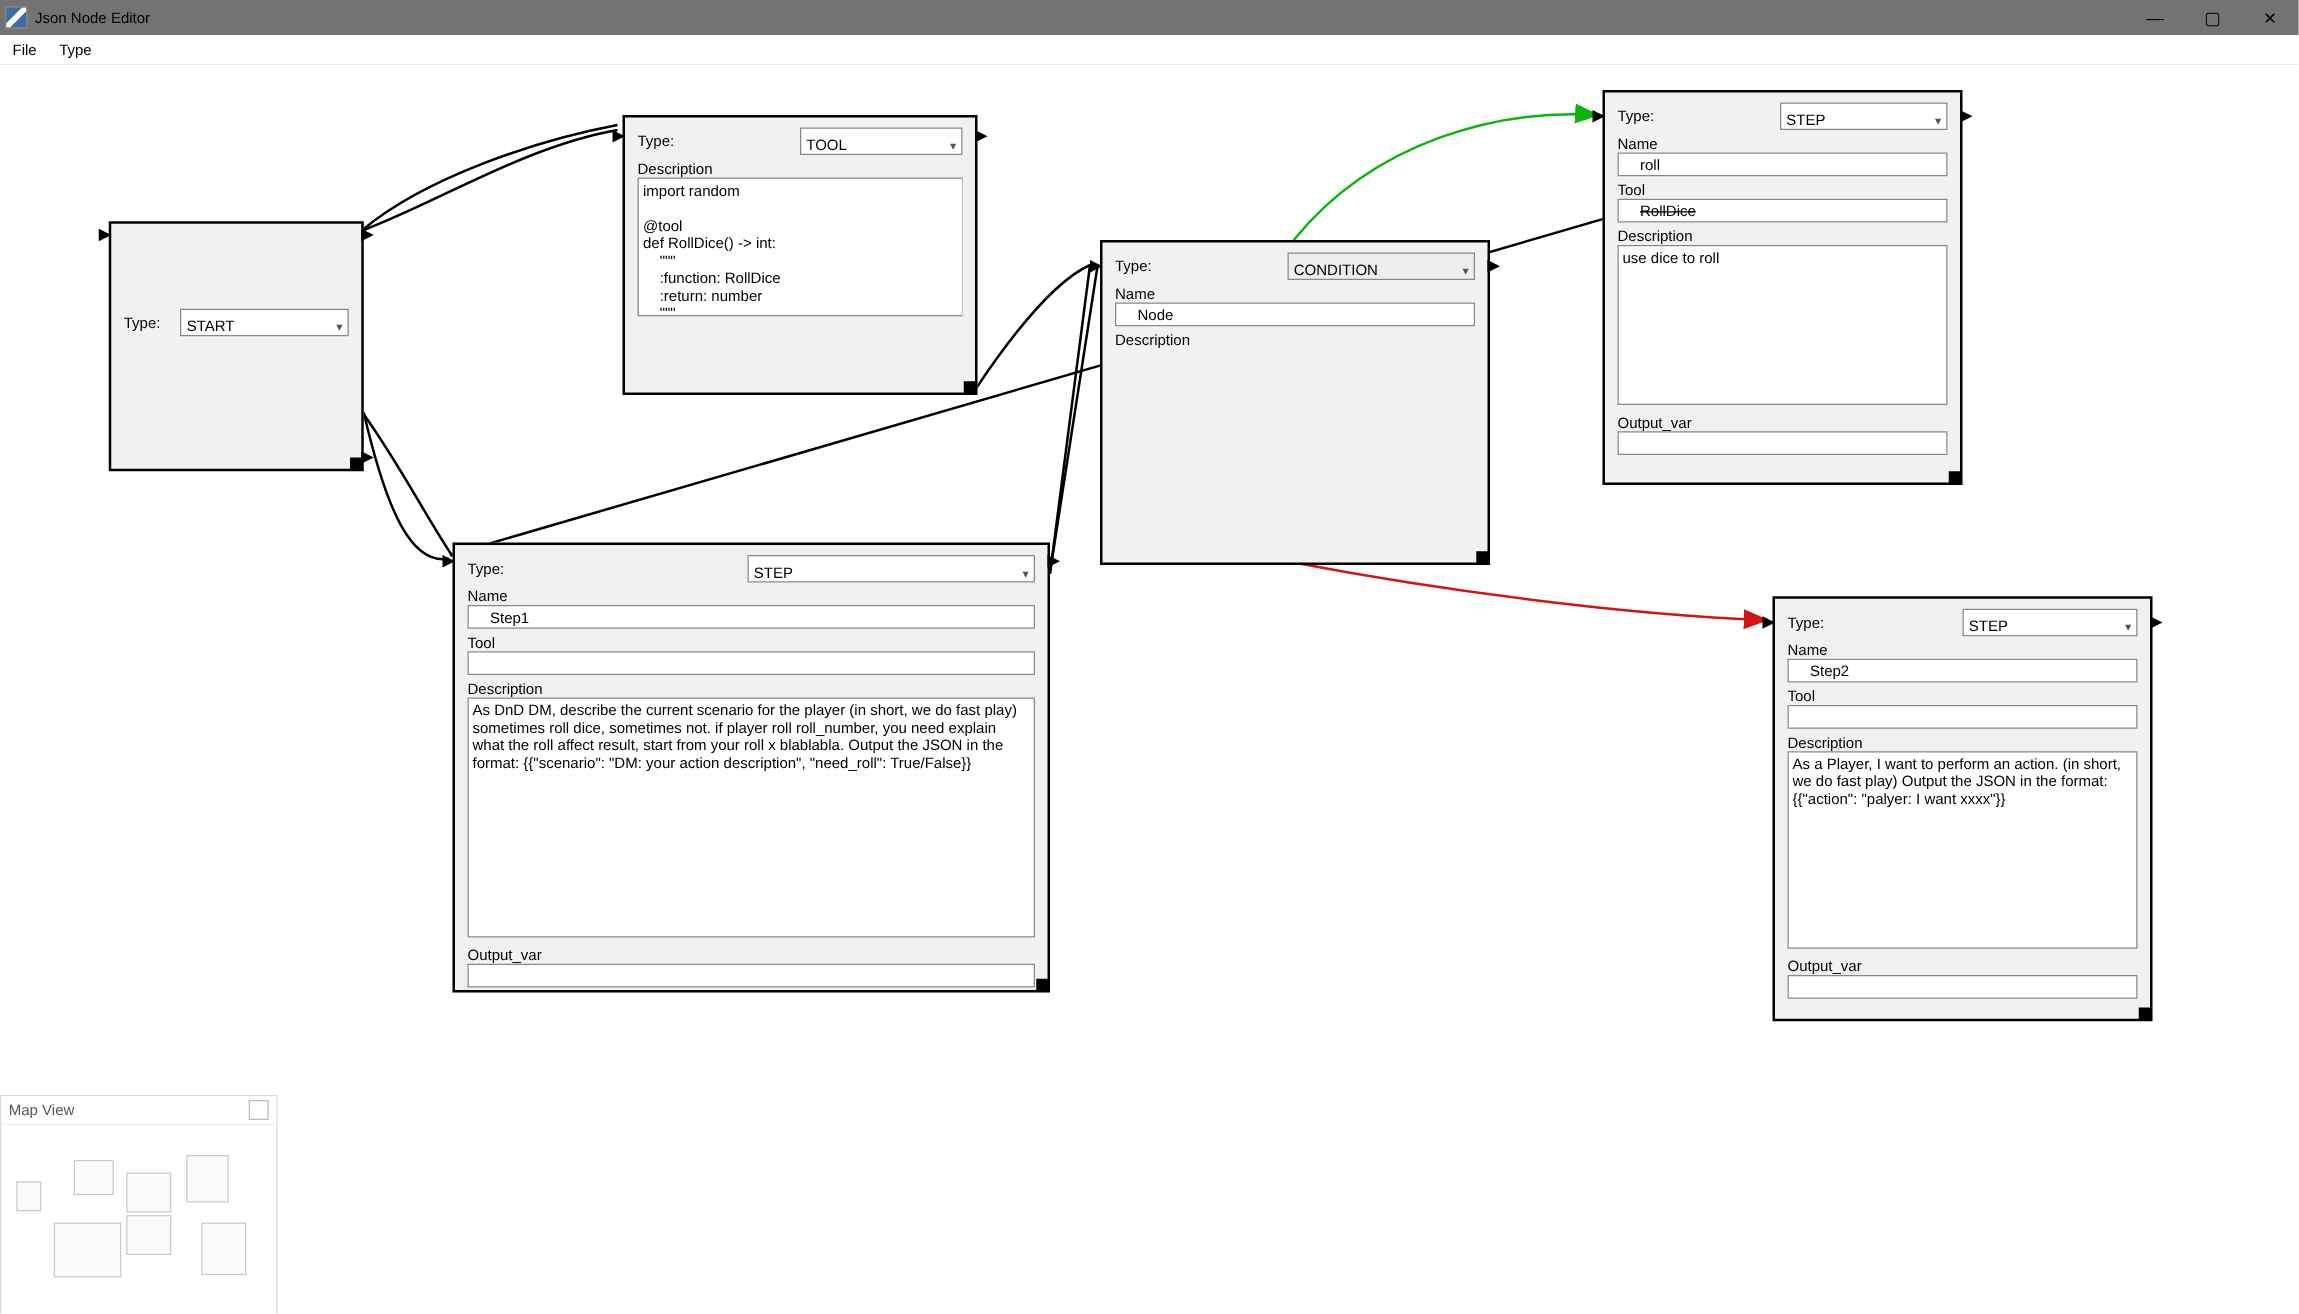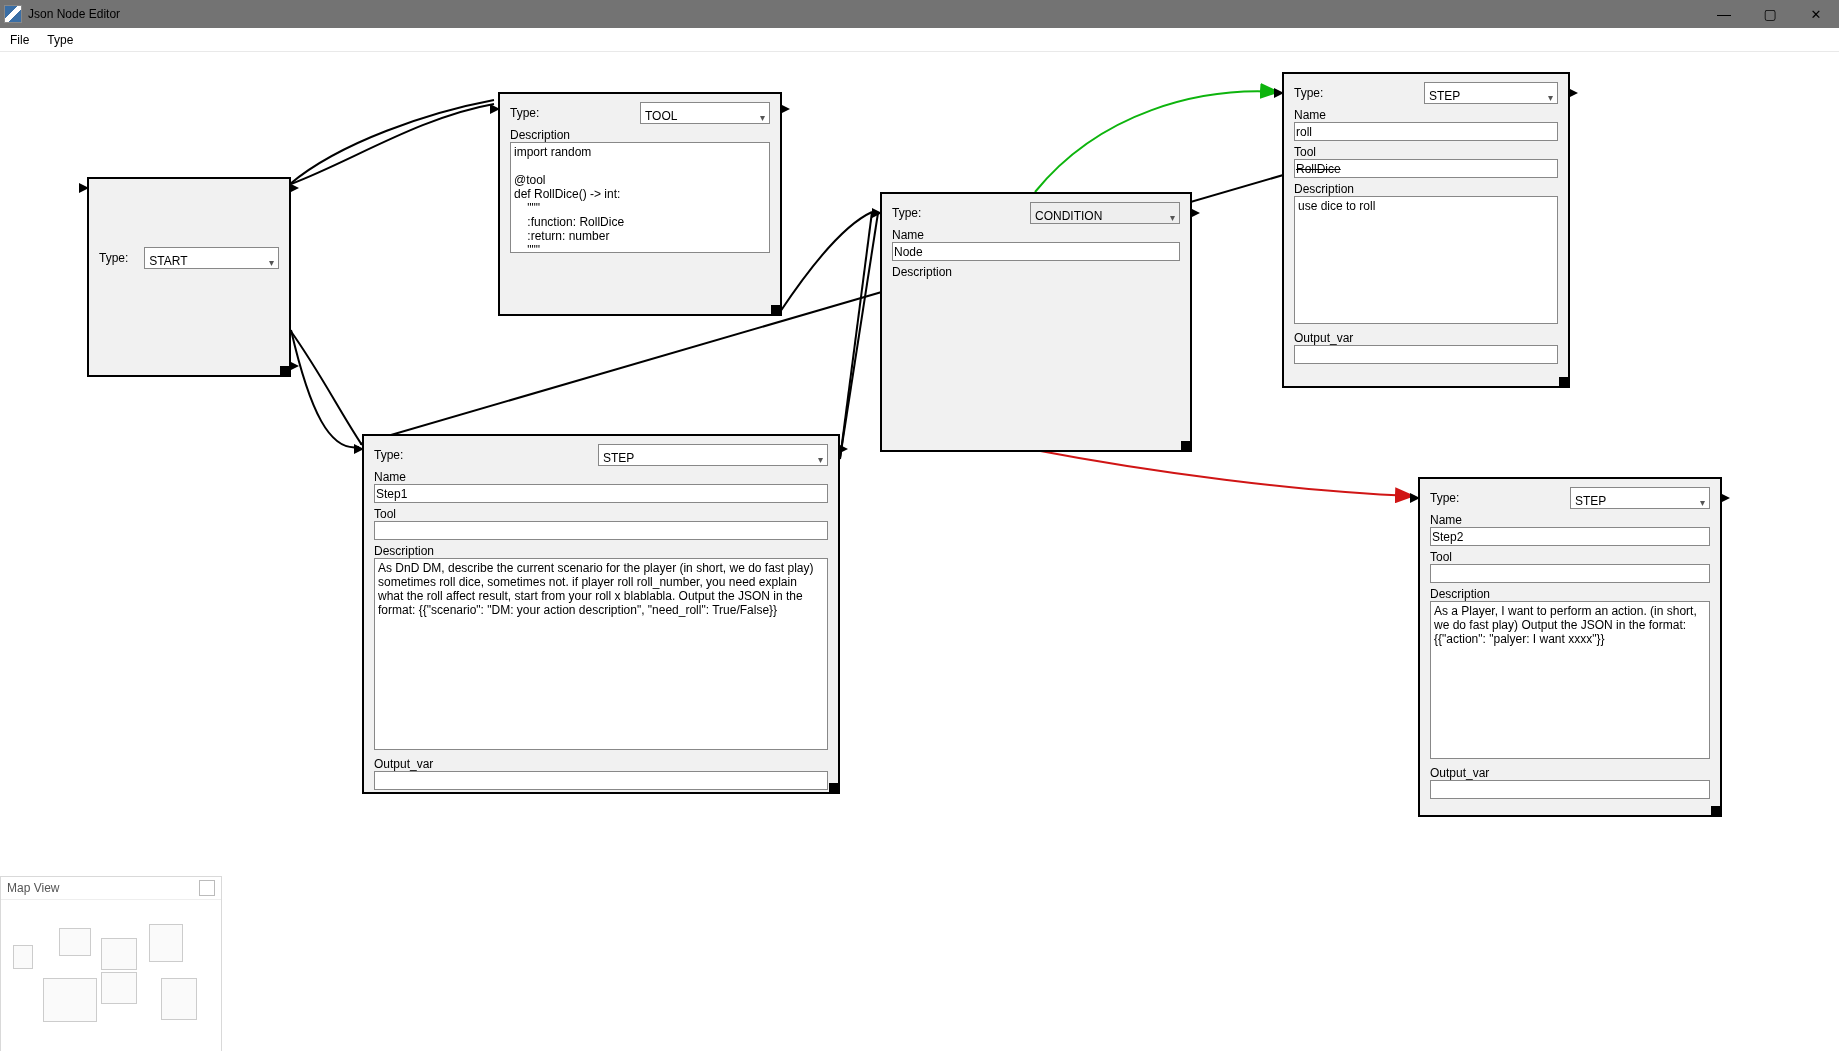--- a/index.html
+++ b/index.html
@@ -14,21 +14,21 @@
   
   .menubar{height:22px;display:flex;align-items:center;gap:14px;padding:0 8px;font-size:12px;border-bottom:1px solid #e9e9e9;background:#fff;}
   .menubar span{padding:2px 2px;}
   
   .canvas{position:relative;width:1839px;height:1001px;background:#fff;}
   svg.edges{position:absolute;left:0;top:0;width:1839px;height:1001px;pointer-events:none;}
   
   .node{position:absolute;background:#f1f1f1;border:2px solid #000;box-sizing:border-box;padding:8px 10px;}
   .node .row{display:flex;align-items:center;gap:16px;margin-bottom:4px;}
   .node label{font-size:12px;}
-  .node input[type=text]{width:100%;height:19px;border:1px solid #888;background:#fff;padding:0 1px;font-family:inherit;font-size:12px;box-sizing:border-box;}
+  .node input[type=text]{width:100%;height:19px;border:1px solid #888;background:#fff;padding:0 17px;font-family:inherit;font-size:12px;box-sizing:border-box;}
   .node textarea{width:100%;border:1px solid #888;background:#fff;padding:2px 3px;font-family:inherit;font-size:12px;resize:none;box-sizing:border-box;}
   .node .select{flex:1;height:20px;border:1px solid #888;background:#fff;display:flex;align-items:flex-end;justify-content:space-between;padding:0 4px;font-size:12px;}
   .chev{font-size:10px;color:#555;}
   .port{position:absolute;width:0;height:0;}
   .port-in{left:-10px;border-top:5px solid transparent;border-bottom:5px solid transparent;border-left:10px solid #000;}
   .port-out{right:-10px;border-top:5px solid transparent;border-bottom:5px solid transparent;border-left:10px solid #000;}
   .resize{position:absolute;right:-1px;bottom:-1px;width:10px;height:10px;background:#000;}
   
   .mapview{position:absolute;left:0;bottom:0;width:220px;height:175px;border:1px solid #d9d9d9;background:#fff;box-shadow:0 0 0 rgba(0,0,0,0);}
   .mapview-hdr{height:22px;display:flex;align-items:center;justify-content:space-between;padding:0 6px;background:#fff;border-bottom:1px solid #eee;color:#555;font-size:12px;}

